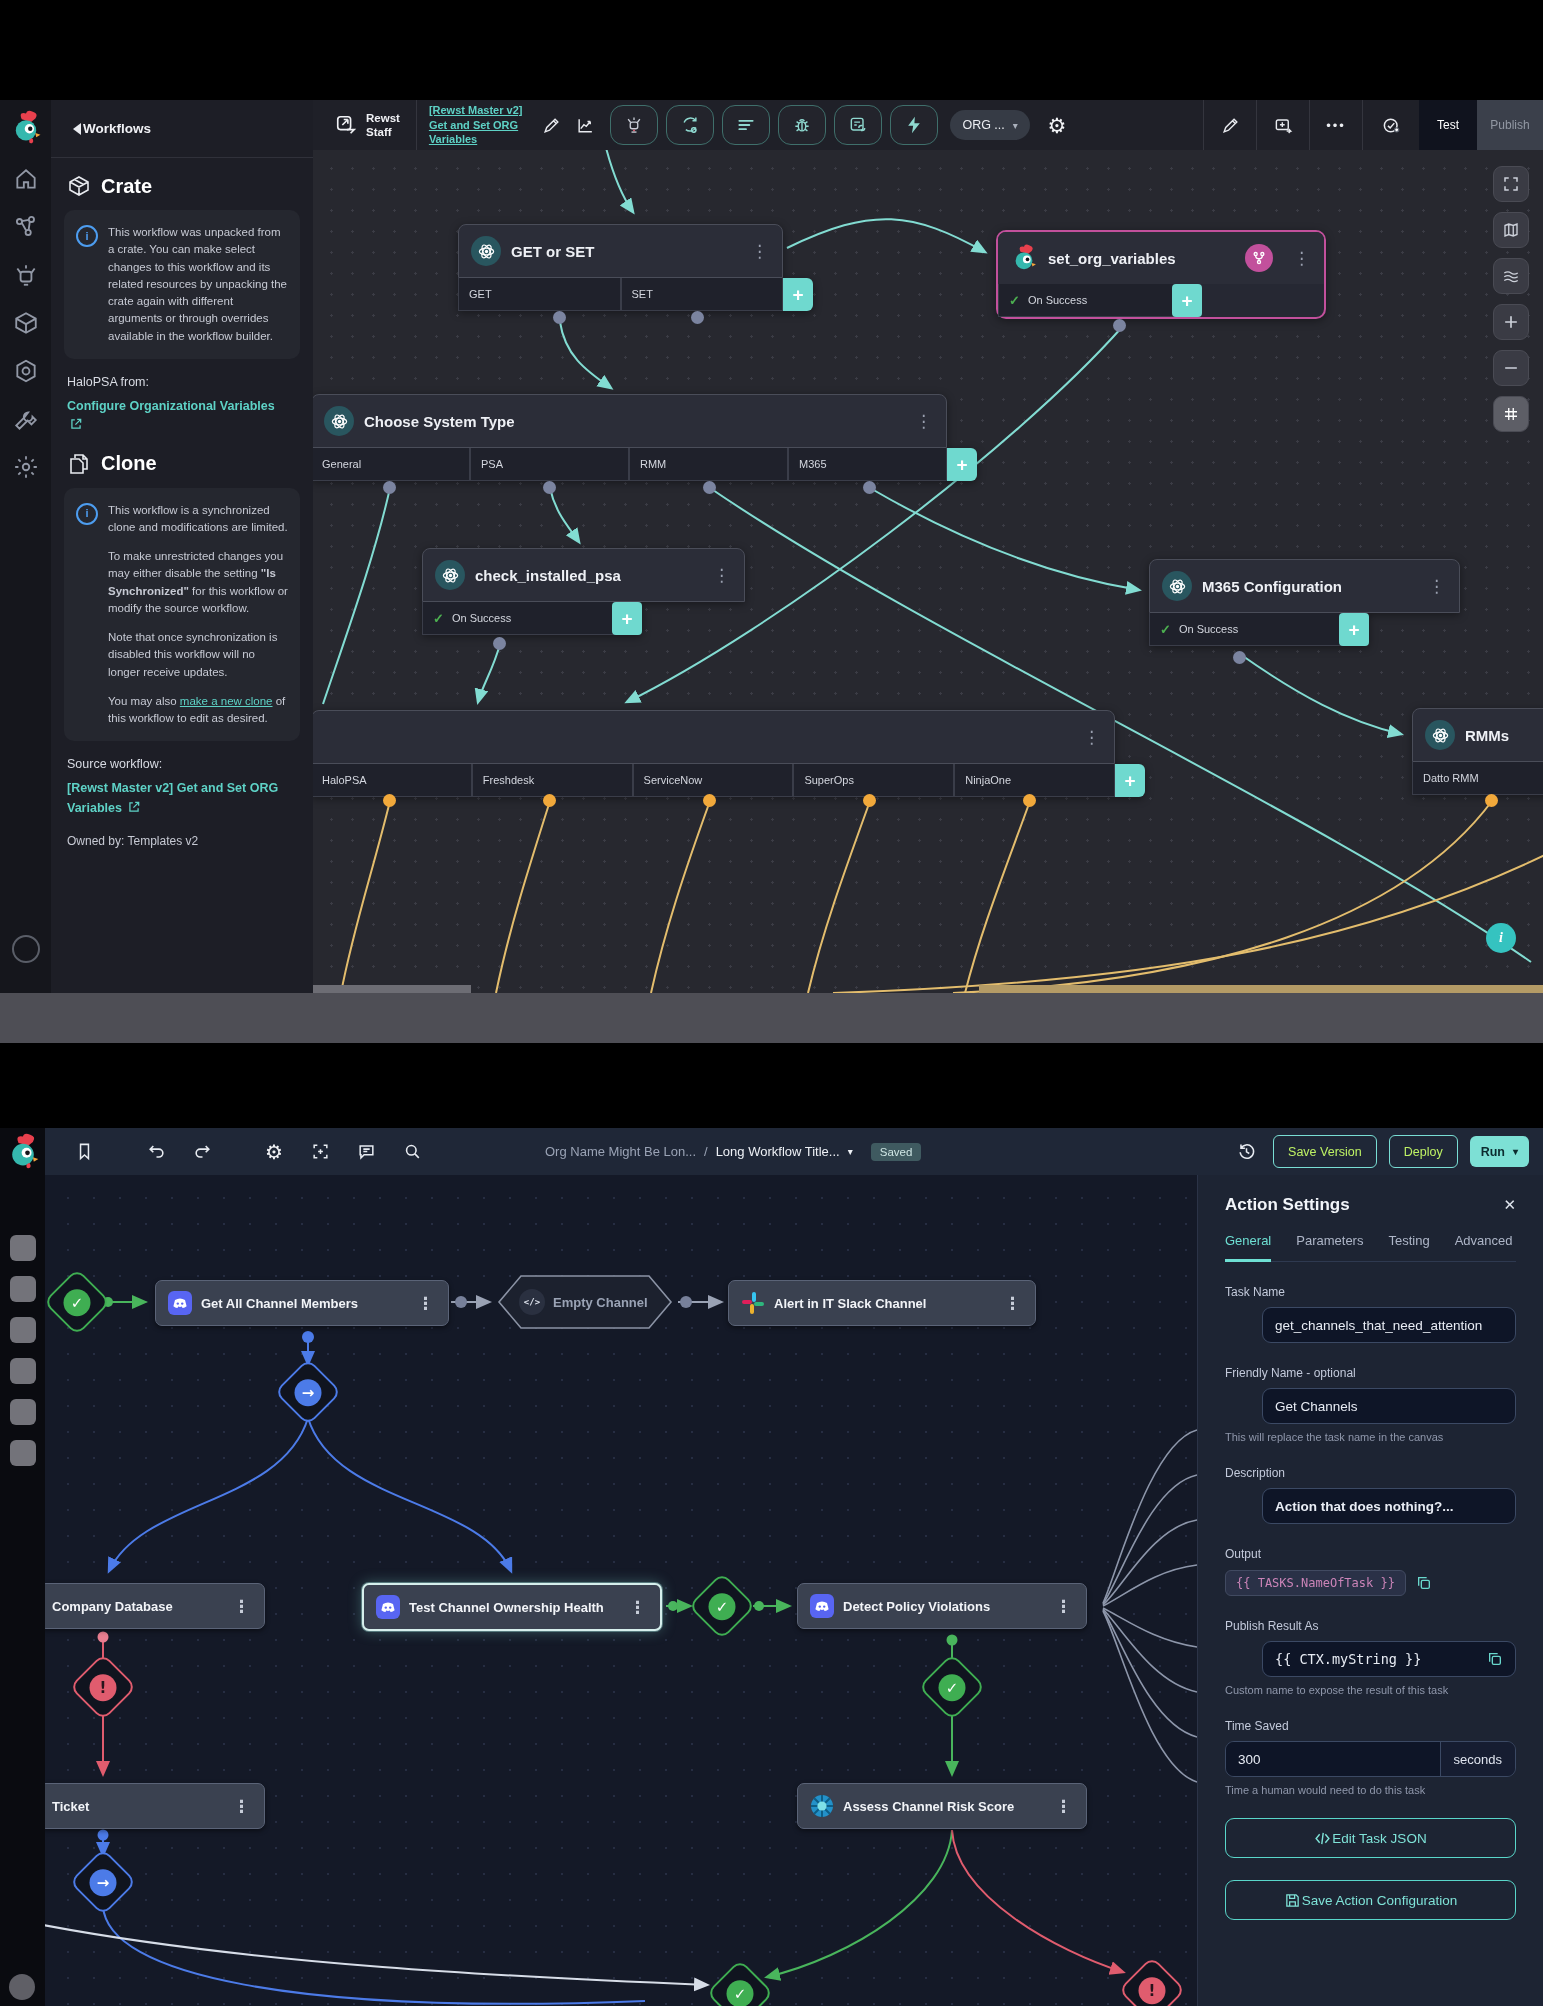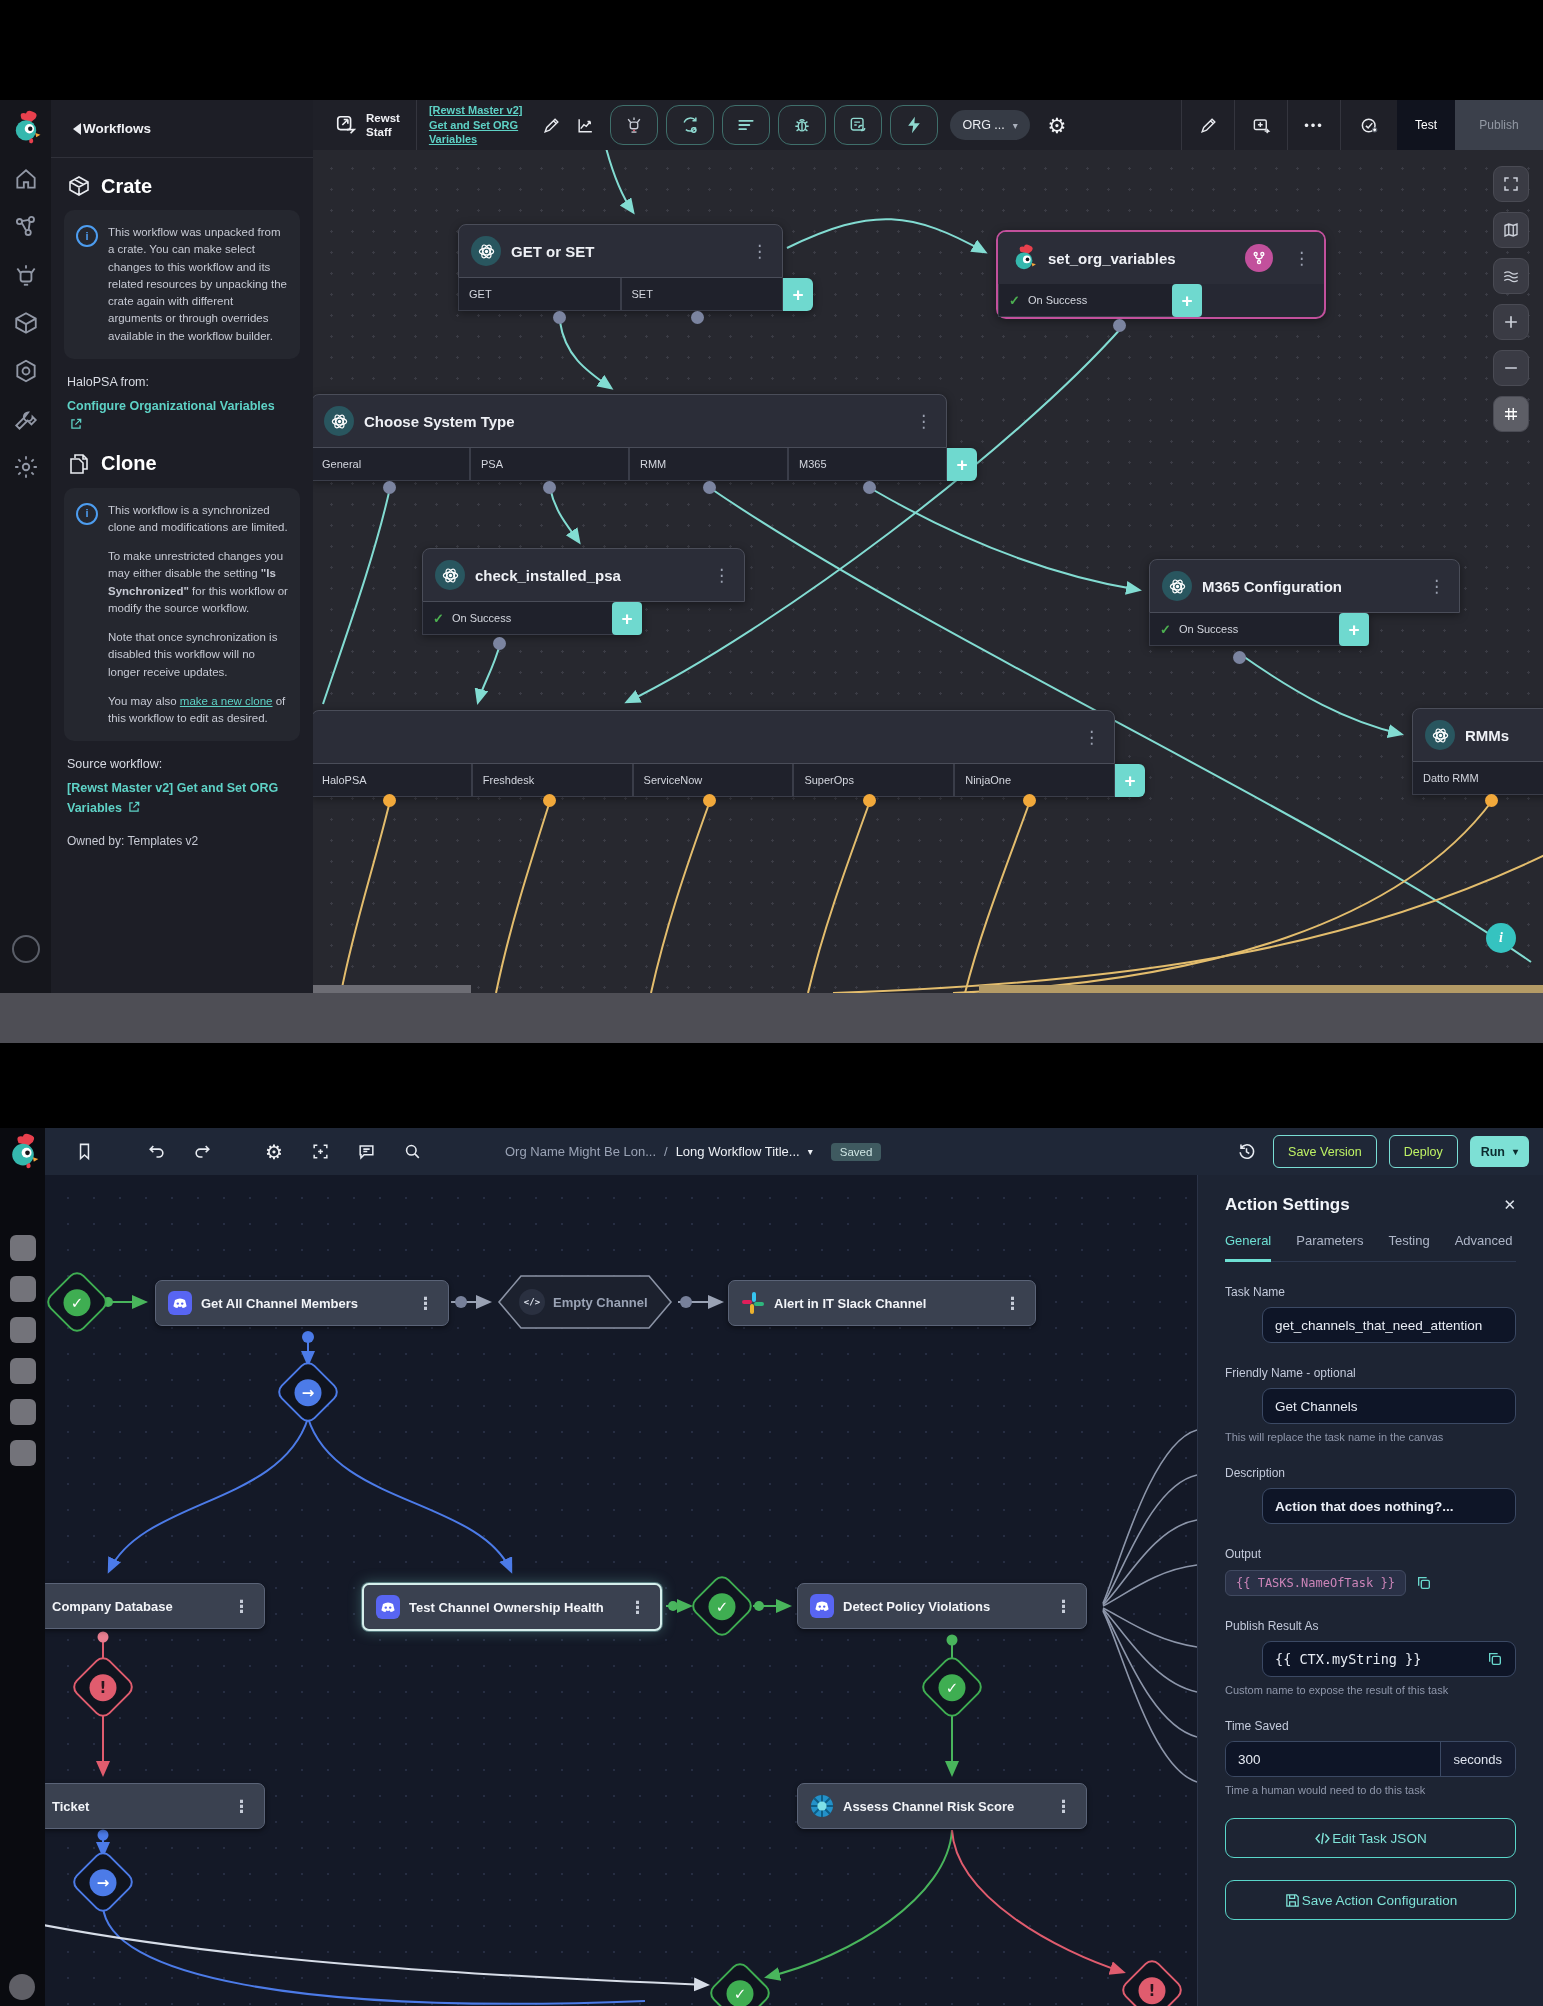--- a/index.html
+++ b/index.html
@@ -38,21 +38,21 @@
   .tb-ic{width:34px;height:34px;display:flex;align-items:center;justify-content:center;color:#e8eaef;flex:none;}
   .tb-ic svg{width:19px;height:19px;}
   .tbtn{width:46px;height:38px;border:1px solid #3f6f6b;border-radius:13px;display:flex;align-items:center;justify-content:center;color:#8fd9d0;margin-left:8px;flex:none;background:#23242c;}
   .tbtn svg{width:20px;height:20px;}
   .orgpill{margin-left:12px;background:#363b45;border-radius:16px;height:30px;display:flex;align-items:center;gap:8px;padding:0 12px;color:#eceef2;font-size:12.5px;flex:none;}
   .chev{color:#aab0bb;font-size:10px;}
   .gearglyph{font-size:21px;color:#f2f3f6;line-height:1;}
   .rcluster{margin-left:auto;display:flex;align-items:center;height:50px;}
   .dots3{color:#eceef2;font-size:13px;letter-spacing:2px;}
   .seg-test{width:58px;height:50px;background:#10131e;color:#fff;display:flex;align-items:center;justify-content:center;font-size:12px;}
-  .seg-publish{width:88px;height:50px;background:#3b404b;color:#9298a3;display:flex;align-items:center;justify-content:center;font-size:12px;}
+  .seg-publish{width:66px;height:50px;background:#3b404b;color:#9298a3;display:flex;align-items:center;justify-content:center;font-size:12px;}
 
   #canvas1{position:absolute;left:313px;top:150px;width:1230px;height:843px;background:#27282f;overflow:hidden;
     background-image:radial-gradient(#3b3c45 1.2px,transparent 1.4px);background-size:21px 21px;background-position:8px 8px;}
   #edges1{position:absolute;left:0;top:0;z-index:1;}
 
   .tnode{position:absolute;z-index:2;filter:drop-shadow(0 2px 4px rgba(0,0,0,.4));}
   .thead{height:52px;background:#2b2d38;border:1px solid #4a4d59;border-radius:8px 8px 0 0;display:flex;align-items:center;gap:10px;padding:0 12px;}
   .ticon{width:30px;height:30px;border-radius:50%;background:#29565f;display:flex;align-items:center;justify-content:center;flex:none;}
   .ticon svg{width:19px;height:19px;}
   .ttitle{font-size:15px;font-weight:700;color:#eef0f5;white-space:nowrap;}
@@ -82,21 +82,21 @@
 
   
   #shot2{position:absolute;left:0;top:1128px;width:1543px;height:878px;background:#0a0b10;}
   #header2{position:absolute;left:45px;top:0;width:1498px;height:47px;background:#1f2737;display:flex;align-items:center;}
   #rail2{position:absolute;left:0;top:0;width:45px;height:878px;background:#0a0b10;}
   #rail2 .logo{position:absolute;left:5px;top:4px;}
   .thumb{position:absolute;left:10px;width:26px;height:26px;border-radius:6px;background:#73737a;}
   .railcirc2{position:absolute;left:9px;width:26px;height:26px;border-radius:50%;background:#5f5f66;}
   .h2ic{width:30px;height:30px;display:flex;align-items:center;justify-content:center;color:#e8ecf2;flex:none;cursor:pointer;}
   .h2ic svg{width:19px;height:19px;}
-  .crumb{display:flex;align-items:center;gap:8px;font-size:13px;margin-left:78px;}
+  .crumb{display:flex;align-items:center;gap:8px;font-size:13px;margin-left:118px;}
   .crumb .org{color:#9aa3b5;}
   .crumb .sep{color:#9aa3b5;}
   .crumb .wf{color:#eef1f6;}
   .badge{background:#3f5a60;color:#cfe6e4;border-radius:4px;padding:3px 9px;font-size:11.5px;margin-left:10px;}
   .h2right{margin-left:auto;display:flex;align-items:center;gap:12px;padding-right:14px;}
   .obtn{height:31px;border:1px solid #79ded4;border-radius:6px;color:#bef264;display:flex;align-items:center;padding:0 14px;font-size:12.5px;background:transparent;cursor:pointer;}
   .runbtn{height:31px;background:#7de0d5;border-radius:6px;color:#0c2b2f;display:flex;align-items:center;gap:8px;padding:0 11px;font-size:12.5px;font-weight:700;cursor:pointer;}
   .runbtn .chev{color:#0c2b2f;}
 
   #canvas2{position:absolute;left:45px;top:47px;width:1152px;height:831px;background:#141927;overflow:hidden;

